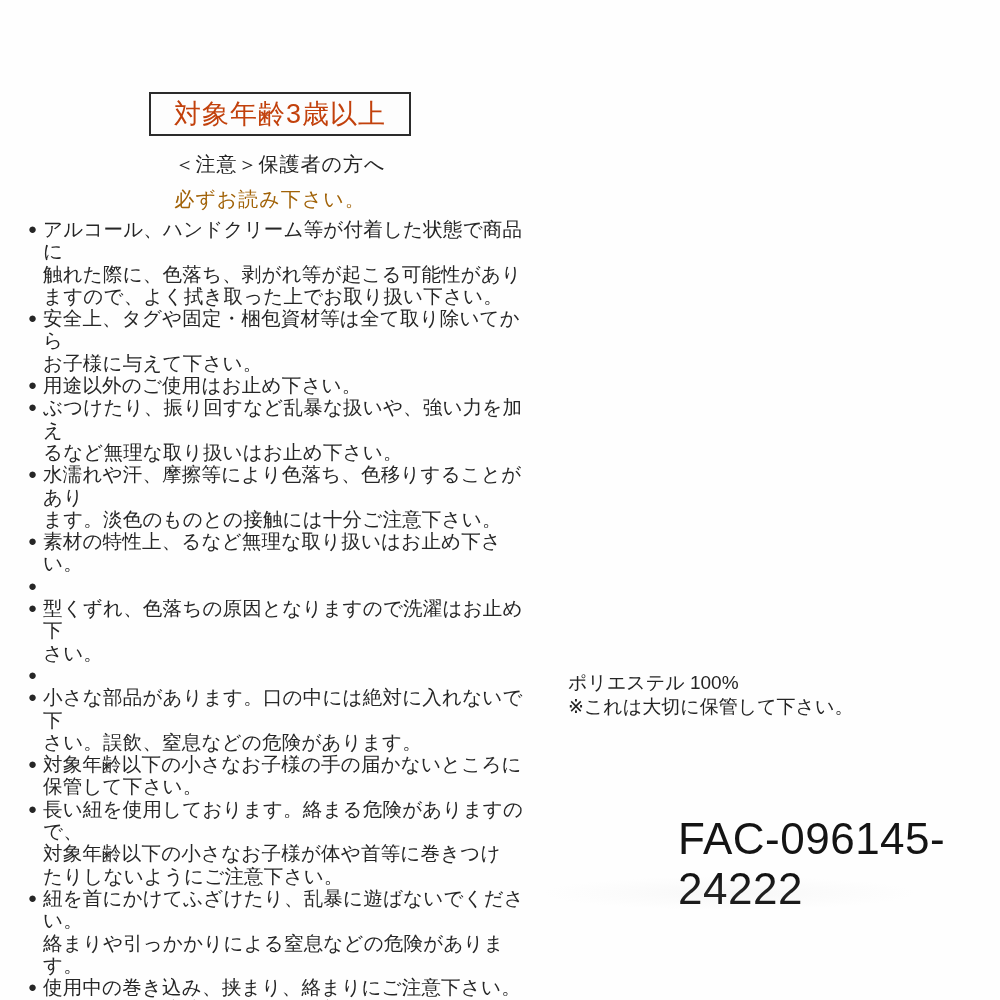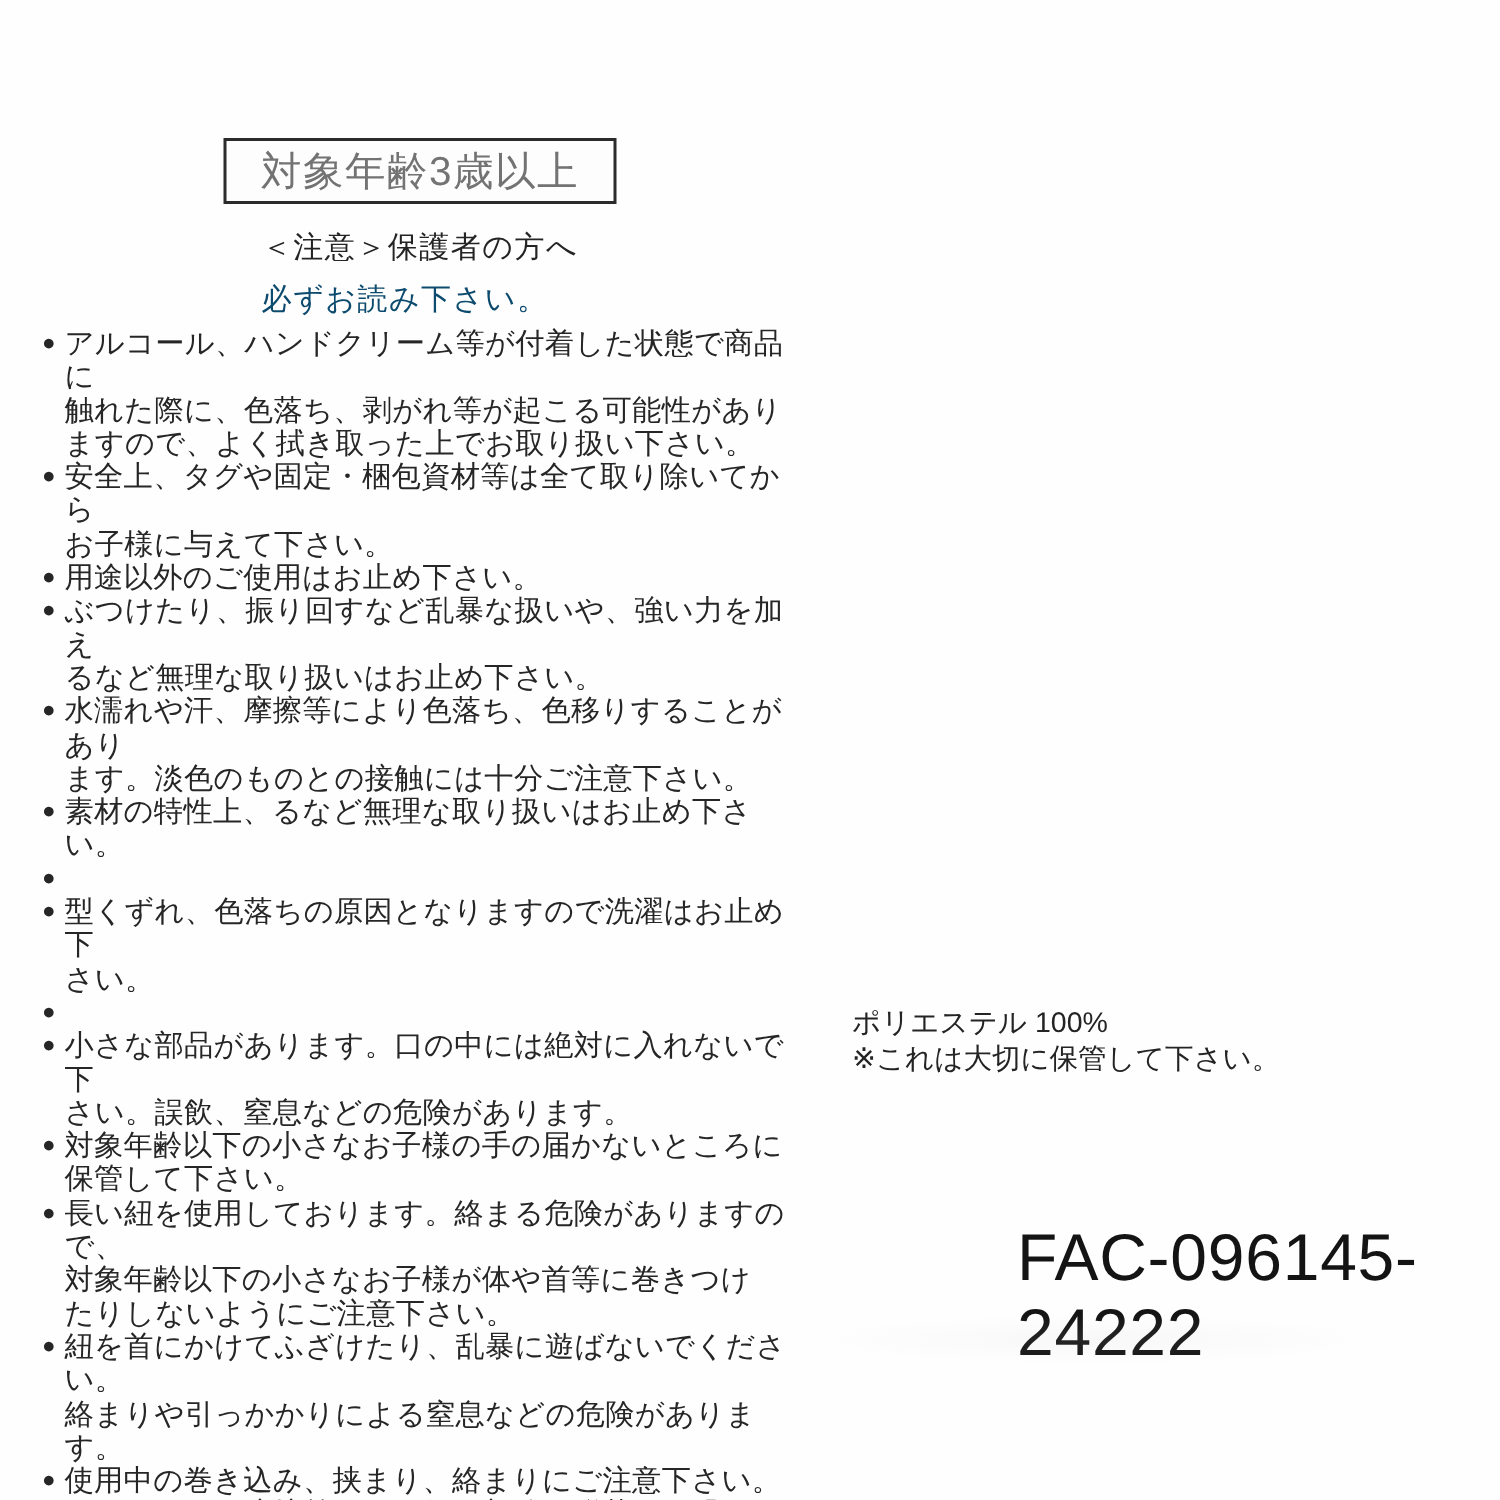--- a/index.html
+++ b/index.html
@@ -22,42 +22,42 @@
     top: 92px;
     width: 262px;
     height: 44px;
     border: 2px solid #2b2b2b;
     box-sizing: border-box;
     display: flex;
     align-items: center;
     justify-content: center;
     font-size: 27px;
     letter-spacing: 1px;
-    color: #737373;
+    color: #c2410c;
     background: #fdfdfd;
   }
   .caution-title {
     position: absolute;
     left: 0;
     top: 151px;
     width: 560px;
     text-align: center;
     font-size: 20px;
     letter-spacing: 1px;
     color: #242424;
   }
   .read-instruction {
     position: absolute;
     left: 0;
     top: 186px;
     width: 540px;
     text-align: center;
     font-size: 20px;
     letter-spacing: 1px;
-    color: #0c4a6e;
+    color: #a16207;
   }
   .warnings-list {
     position: absolute;
     left: 28px;
     top: 218px;
     width: 502px;
     margin: 0;
     padding: 0;
     list-style: none;
     font-size: 19.5px;

